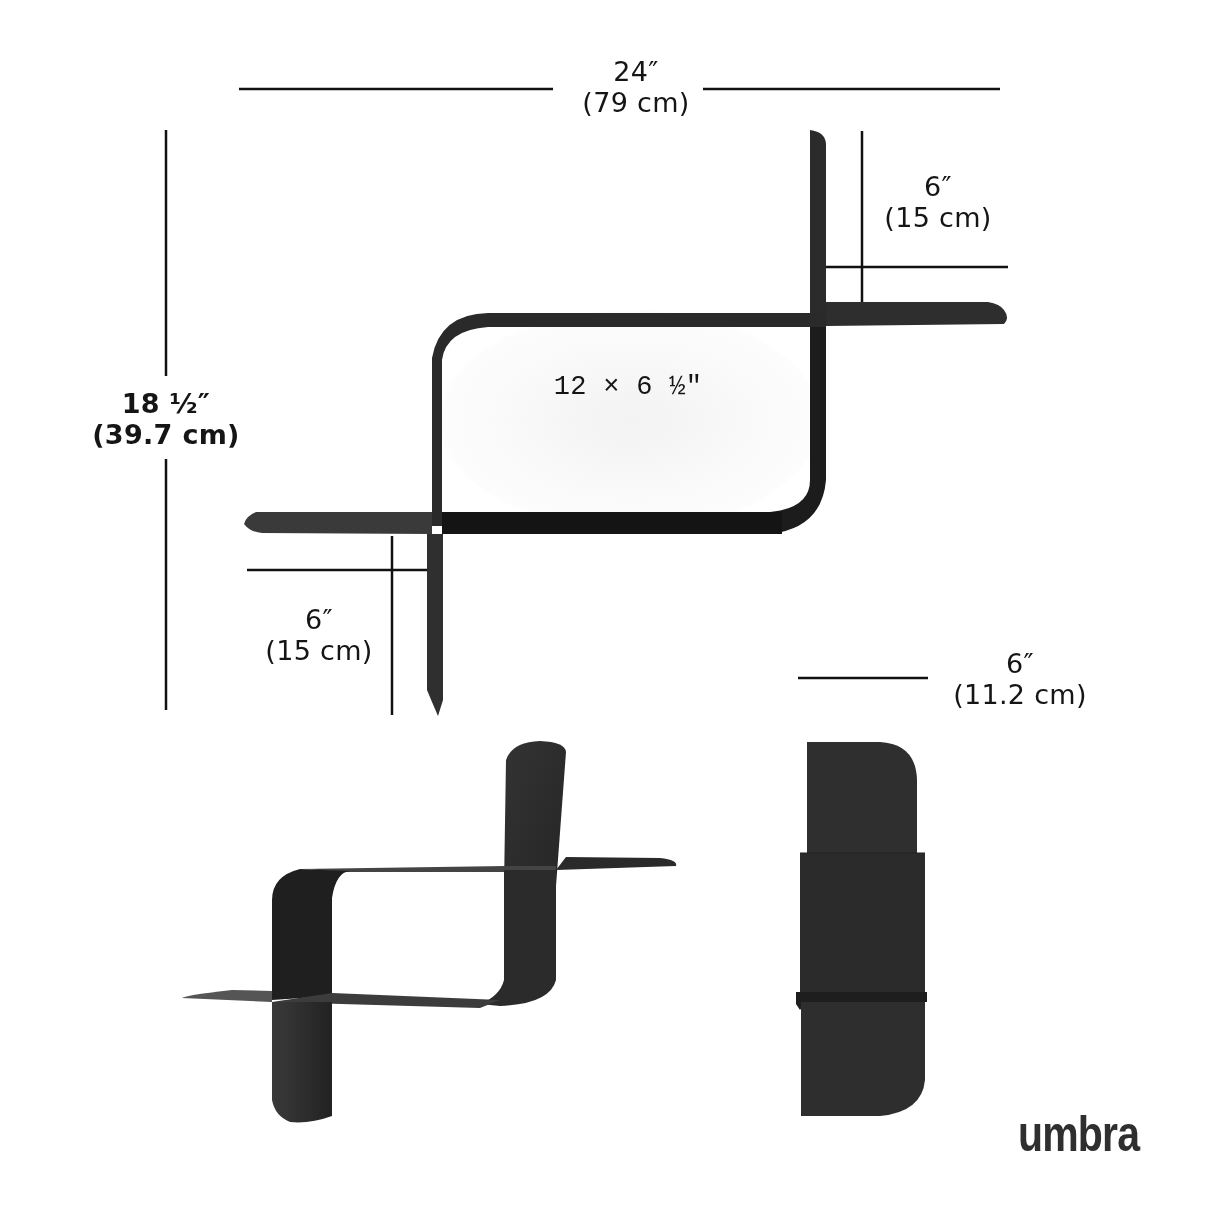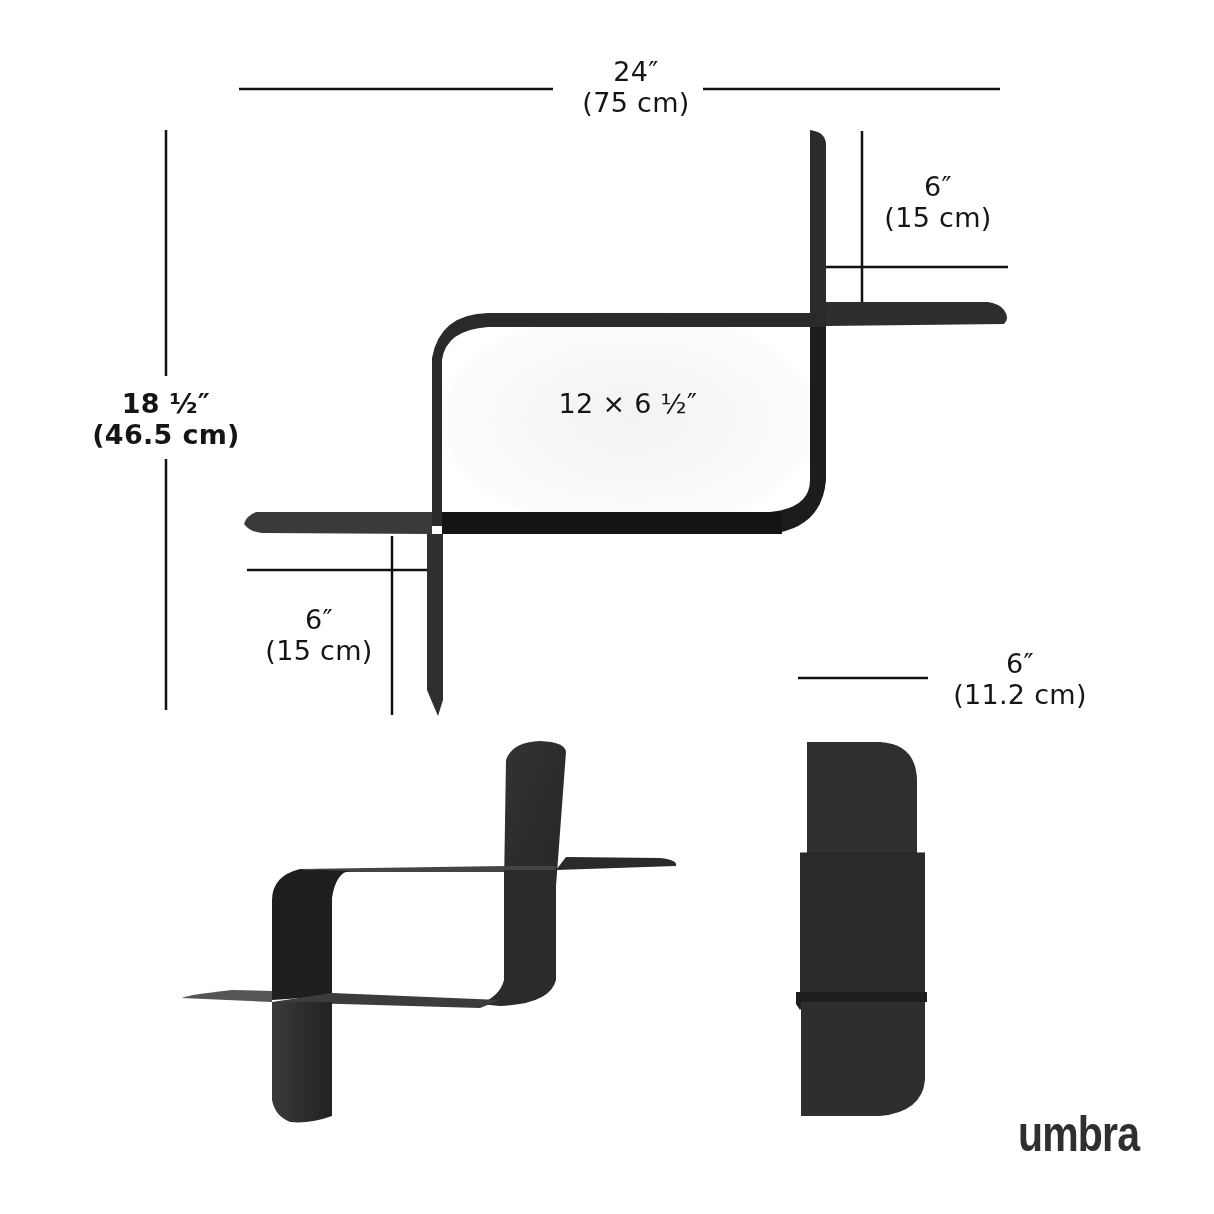--- a/index.html
+++ b/index.html
@@ -92,34 +92,34 @@
       <path d="M807 742 L880 742 Q916 744 917 780 L917 854 L807 854 Z" fill="#2f2f2f"></path>
       <path d="M800 853 L925 853 L925 996 L800 996 Z" fill="#2b2b2b"></path>
       <line x1="800" y1="853" x2="925" y2="853" stroke="#222" stroke-width="1"></line>
       <path d="M796 992 L927 992 L927 1002 L806 1002 L800 1010 L796 1004 Z" fill="#1e1e1e"></path>
       <path d="M801 1002 L925 1002 L925 1080 Q922 1112 880 1116 L801 1116 Z" fill="#2e2e2e"></path>
     </g>
   </svg>
 
   <div class="label" style="left:636px; top:56px;">
     <span>24″</span>
-    <span>(75 cm)</span>
+    <span>(79 cm)</span>
   </div>
 
   <div class="label" style="left:166px; top:388px;font-weight:bold;">
     <span>18 ½″</span>
-    <span>(46.5 cm)</span>
+    <span>(39.7 cm)</span>
   </div>
 
   <div class="label" style="left:938px; top:171px;">
     <span>6″</span>
     <span>(15 cm)</span>
   </div>
 
-  <div class="label" style="left:628px; top:388px;">
+  <div class="label" style="left:628px; top:372px;font-family:Liberation Mono, monospace;">
     <span>12 × 6 ½″</span>
   </div>
 
   <div class="label" style="left:319px; top:604px;">
     <span>6″</span>
     <span>(15 cm)</span>
   </div>
 
   <div class="label" style="left:1020px; top:648px;">
     <span>6″</span>

